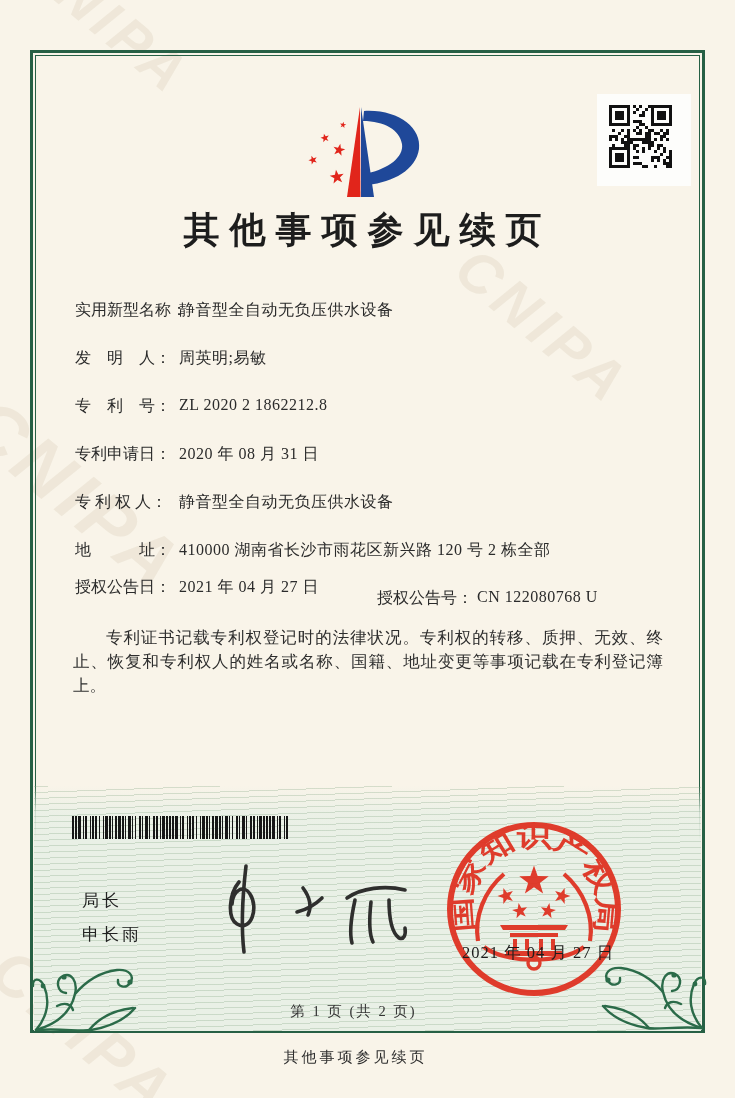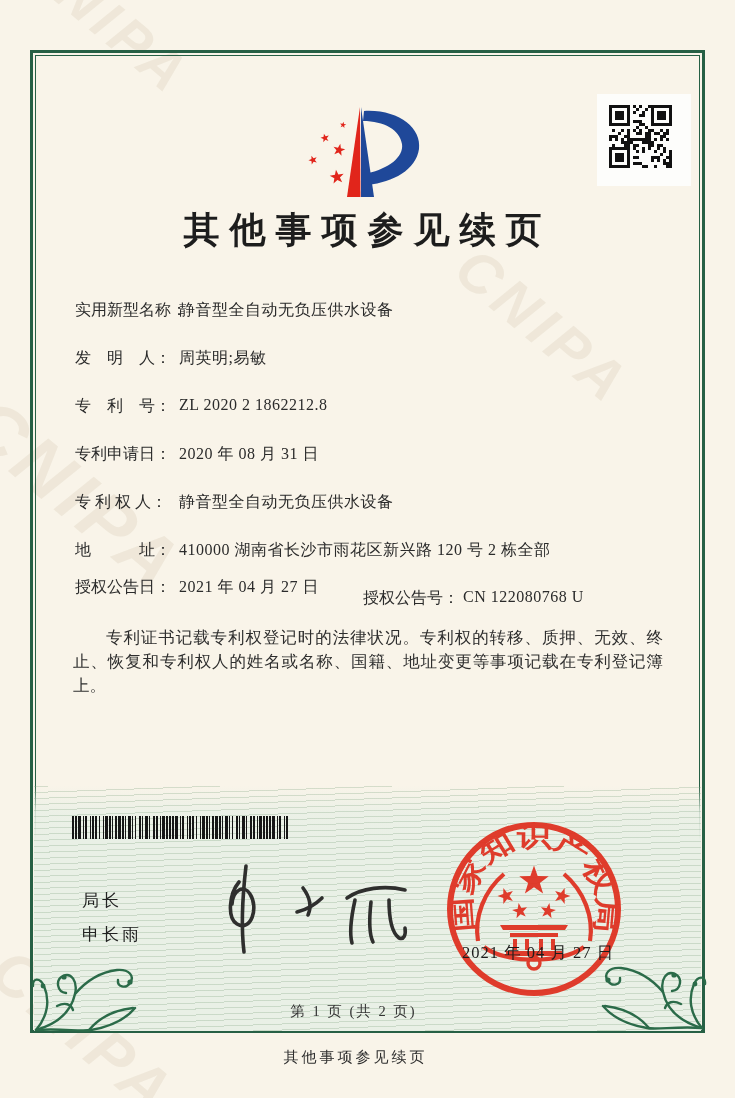--- a/index.html
+++ b/index.html
@@ -31,21 +31,21 @@
   .qrpatch{position:absolute;left:597px;top:94px;width:94px;height:92px;background:#fdfdfb;}
   .qr{position:absolute;left:12px;top:11px;}
 
   .title{position:absolute;left:30px;top:206px;width:675px;text-align:center;
          font-size:36px;font-weight:bold;color:#1d1d1d;letter-spacing:10px;}
 
   .fields{position:absolute;left:75px;top:300px;width:590px;font-size:16px;color:#2b2b2b;}
   .frow{position:absolute;left:0;display:flex;white-space:nowrap;}
   .flabel{display:inline-block;width:104px;flex:none;}
   .fvalue{letter-spacing:.5px;}
-  .frow2{position:absolute;left:288px;display:flex;white-space:nowrap;}
+  .frow2{position:absolute;left:302px;display:flex;white-space:nowrap;}
   .frow2 .flabel{width:100px;}
 
   .paras{position:absolute;left:73px;top:626px;width:590px;font-size:16.5px;line-height:24px;
          color:#2e2e2e;text-align:justify;}
   .paras p{margin:0;text-indent:2em;}
 
   .barcode{position:absolute;left:72px;top:816px;width:220px;height:23px;font-size:0;}
   .barcode span{display:inline-block;height:100%;}
 
   .signer{position:absolute;left:82px;top:884px;font-size:17px;color:#222;letter-spacing:3px;line-height:34px;}

